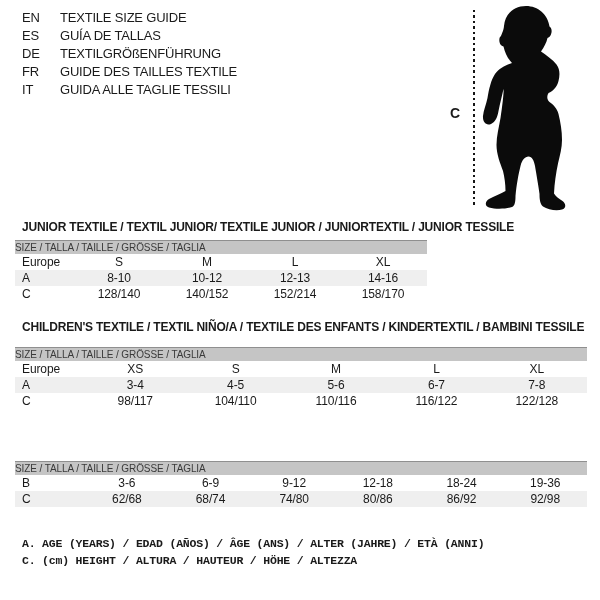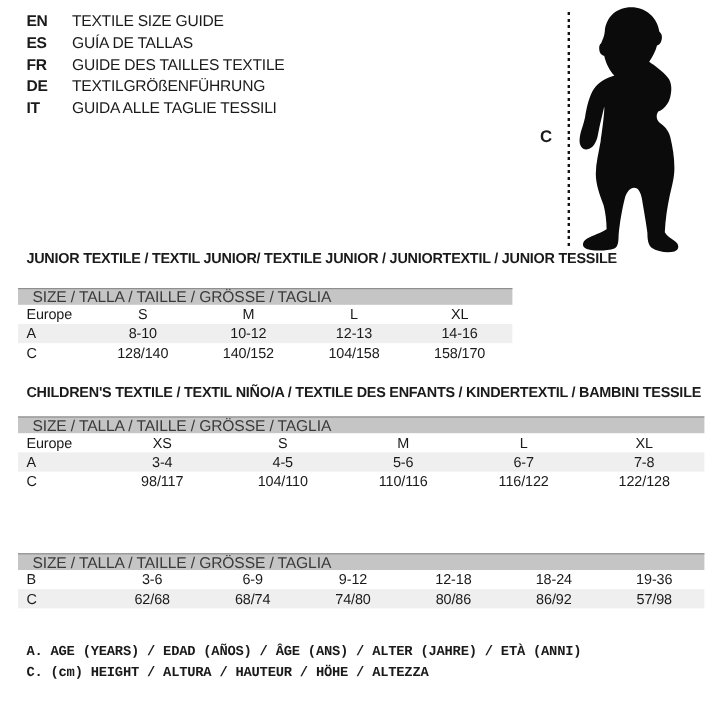--- a/index.html
+++ b/index.html
@@ -10,35 +10,35 @@
     --silhouette:#0b0b0b;
   }
   *{margin:0;padding:0;box-sizing:border-box;}
   html,body{background:#fff;}
   body{font-family:"Liberation Sans",sans-serif;color:var(--text);}
   .page{position:relative;width:600px;height:600px;background:#fff;overflow:hidden;}
 
   
   .lang-block{position:absolute;left:22px;top:8px;}
   .lang-row{display:flex;height:18px;align-items:center;}
-  .lang-code{width:38px;font-size:13px;font-weight:bold;letter-spacing:-0.2px;}
+  .lang-code{width:38px;font-size:13px;font-weight:normal;letter-spacing:-0.2px;}
   .lang-label{font-size:13px;font-weight:normal;letter-spacing:-0.2px;white-space:nowrap;}
 
   
   .figure-svg{position:absolute;left:468px;top:5px;width:110px;height:210px;}
   .measure-line{position:absolute;left:473px;top:10px;width:2px;height:197px;
     background:repeating-linear-gradient(to bottom,#151515 0 2.5px,transparent 2.5px 5.5px);}
   .height-marker{position:absolute;left:450px;top:105px;font-size:14px;font-weight:bold;}
 
   
   .tbl-title{position:absolute;left:22px;font-size:12px;font-weight:bold;
     letter-spacing:-0.2px;white-space:nowrap;line-height:15px;}
   .tbl{position:absolute;left:15px;}
   .tbl-head{height:14px;background:var(--header-bar);border-top:1px solid var(--header-bar-border);
-    font-size:13px;color:#3a3a3a;line-height:13px;padding-left:12px;letter-spacing:-0.1px;}
+    font-size:10px;color:#3a3a3a;line-height:13px;padding-left:0;letter-spacing:-0.1px;}
   .trow{display:flex;height:16px;align-items:center;font-size:12px;letter-spacing:-0.1px;}
   .trow.shaded{background:var(--row-shade);}
   .tlabel{padding-left:7px;text-align:left;}
   .tbl.cols-narrow .tlabel{width:60px;}
   .tbl.cols-wide .tlabel{width:70px;}
   .tcell{flex:1;text-align:center;}
 
   
   .footnotes{position:absolute;left:22px;top:535px;font-family:Liberation Mono, monospace;}
   .footnote{font-size:11.5px;font-weight:bold;letter-spacing:-0.2px;line-height:17px;white-space:nowrap;}
@@ -51,26 +51,26 @@
   <div class="lang-block">
     <div class="lang-row">
       <span class="lang-code">EN</span>
       <span class="lang-label">TEXTILE SIZE GUIDE</span>
     </div>
     <div class="lang-row">
       <span class="lang-code">ES</span>
       <span class="lang-label">GUÍA DE TALLAS</span>
     </div>
     <div class="lang-row">
+      <span class="lang-code">DE</span>
+      <span class="lang-label">TEXTILGRÖßENFÜHRUNG</span>
+    </div>
+    <div class="lang-row">
       <span class="lang-code">FR</span>
       <span class="lang-label">GUIDE DES TAILLES TEXTILE</span>
-    </div>
-    <div class="lang-row">
-      <span class="lang-code">DE</span>
-      <span class="lang-label">TEXTILGRÖßENFÜHRUNG</span>
     </div>
     <div class="lang-row">
       <span class="lang-code">IT</span>
       <span class="lang-label">GUIDA ALLE TAGLIE TESSILI</span>
     </div>
   </div>
 
   <div class="measure-line"></div>
   <div class="height-marker">C</div>
   <svg class="figure-svg" viewBox="0 0 110 210" aria-hidden="true">
@@ -109,21 +109,21 @@
       C79,95 78.5,91 80.5,88
       C85,86 89,82 90.5,76
       C92,70 92,64 88.5,59.5
       C84.5,54.5 78,50 73,46.5
       C76,42 78.5,37.5 79.5,33
       C81.5,32.5 83,30.5 83.5,27.5
       C84,24.5 83,22.5 81.5,21.5
       C80,9.5 70,1 58,1 Z"></path>
   </svg>
 
-  <div class="tbl-title" style="top:208px">JUNIOR TEXTILE / TEXTIL JUNIOR/ TEXTILE JUNIOR / JUNIORTEXTIL / JUNIOR TESSILE</div>
+  <div class="tbl-title" style="top:220px">JUNIOR TEXTILE / TEXTIL JUNIOR/ TEXTILE JUNIOR / JUNIORTEXTIL / JUNIOR TESSILE</div>
   <div class="tbl cols-narrow" style="top:240px;width:412px">
     <div class="tbl-head">SIZE / TALLA / TAILLE / GRÖSSE / TAGLIA</div>
     <div>
         <div class="trow">
           <div class="tlabel">Europe</div>
           <div class="tcell">S</div>
           <div class="tcell">M</div>
           <div class="tcell">L</div>
           <div class="tcell">XL</div>
         </div>
@@ -131,21 +131,21 @@
           <div class="tlabel">A</div>
           <div class="tcell">8-10</div>
           <div class="tcell">10-12</div>
           <div class="tcell">12-13</div>
           <div class="tcell">14-16</div>
         </div>
         <div class="trow">
           <div class="tlabel">C</div>
           <div class="tcell">128/140</div>
           <div class="tcell">140/152</div>
-          <div class="tcell">104/158</div>
+          <div class="tcell">152/214</div>
           <div class="tcell">158/170</div>
         </div>
       </div>
   </div>
 
   <div class="tbl-title" style="top:320px">CHILDREN'S TEXTILE / TEXTIL NIÑO/A / TEXTILE DES ENFANTS / KINDERTEXTIL / BAMBINI TESSILE</div>
   <div class="tbl cols-wide" style="top:347px;width:572px">
     <div class="tbl-head">SIZE / TALLA / TAILLE / GRÖSSE / TAGLIA</div>
     <div>
         <div class="trow">
@@ -187,21 +187,21 @@
           <div class="tcell">18-24</div>
           <div class="tcell">19-36</div>
         </div>
         <div class="trow shaded">
           <div class="tlabel">C</div>
           <div class="tcell">62/68</div>
           <div class="tcell">68/74</div>
           <div class="tcell">74/80</div>
           <div class="tcell">80/86</div>
           <div class="tcell">86/92</div>
-          <div class="tcell">57/98</div>
+          <div class="tcell">92/98</div>
         </div>
       </div>
   </div>
 
   <div class="footnotes">
     <div class="footnote">A. AGE (YEARS) / EDAD (AÑOS) / ÂGE (ANS) / ALTER (JAHRE) / ETÀ (ANNI)</div>
     <div class="footnote">C. (cm) HEIGHT / ALTURA / HAUTEUR / HÖHE / ALTEZZA</div>
   </div>
 
 </div>

